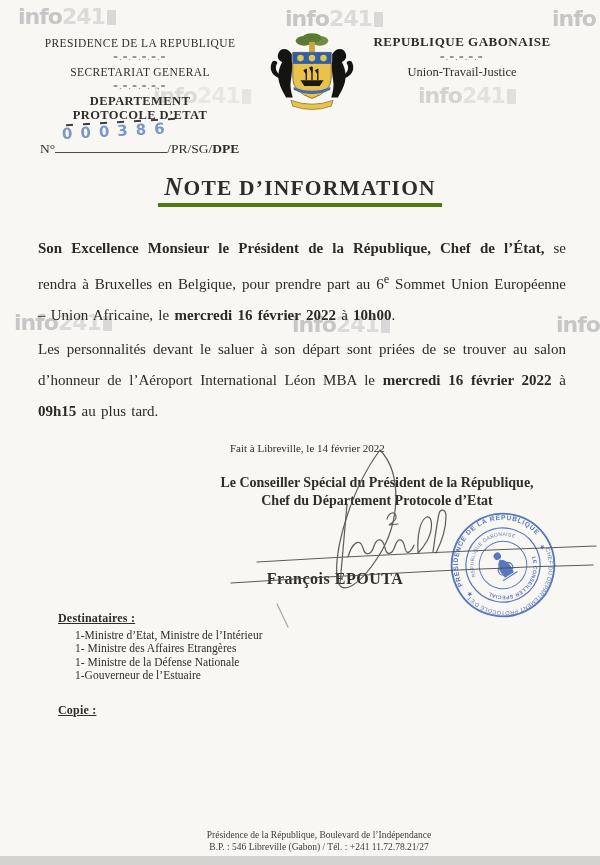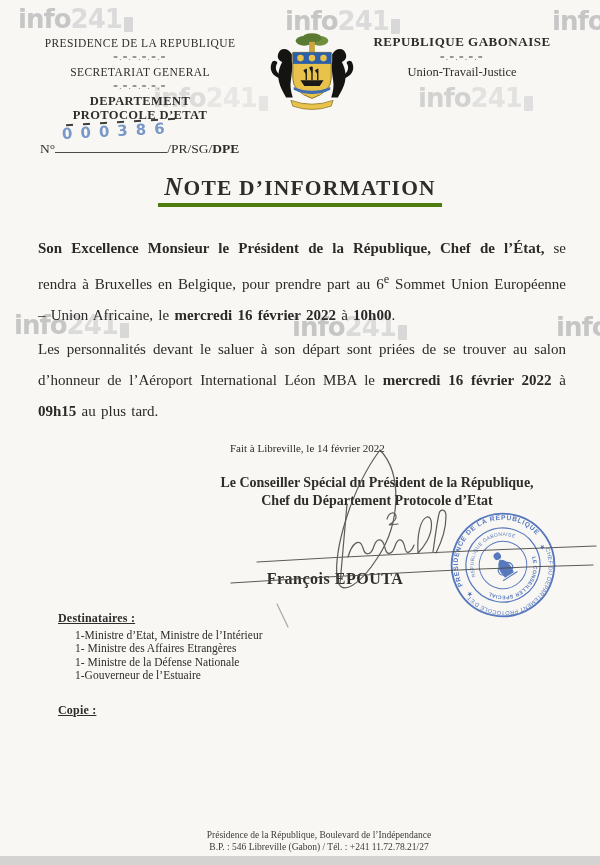--- a/index.html
+++ b/index.html
@@ -1,20 +1,20 @@
 <!DOCTYPE html>
 <html><head>
 <meta charset="utf-8">
 <style>
   html,body{margin:0;padding:0;background:#e9e8e6;}
   .page{position:relative;width:600px;height:865px;background:#f8f7f4;overflow:hidden;
         font-family:"Liberation Serif",serif;color:#2e2d2b;}
   
-  .wm{position:absolute;font-family:"DejaVu Sans",sans-serif;font-weight:bold;font-size:26px;
-      letter-spacing:-1px;white-space:nowrap;line-height:1;display:flex;align-items:flex-end;}
+  .wm{position:absolute;font-family:"DejaVu Sans",sans-serif;font-weight:bold;font-size:22px;
+      letter-spacing:-1px;white-space:nowrap;line-height:1;display:flex;align-items:center;}
   .wm-info{color:#c6c6c6;}
   .wm-241{color:#dbdbdb;}
   .wm-badge{display:inline-block;width:9px;height:15px;background:#d8d8d8;margin-left:2px;border-radius:1px;}
   
   .hdr-left{position:absolute;left:33px;top:36px;width:214px;text-align:center;}
   .hl-line{font-size:11.5px;letter-spacing:.4px;line-height:14px;}
   .sep{font-size:8px;letter-spacing:1.5px;line-height:11px;color:#3a3a38;margin:2px 0;}
   .hl-bold{font-weight:bold;font-size:12.5px;letter-spacing:.4px;line-height:14px;}
   .num-row{position:absolute;left:40px;top:139px;font-size:13.5px;white-space:nowrap;}
   .num-underline{display:inline-block;width:112px;border-bottom:1.2px solid #4a4945;height:13px;}

